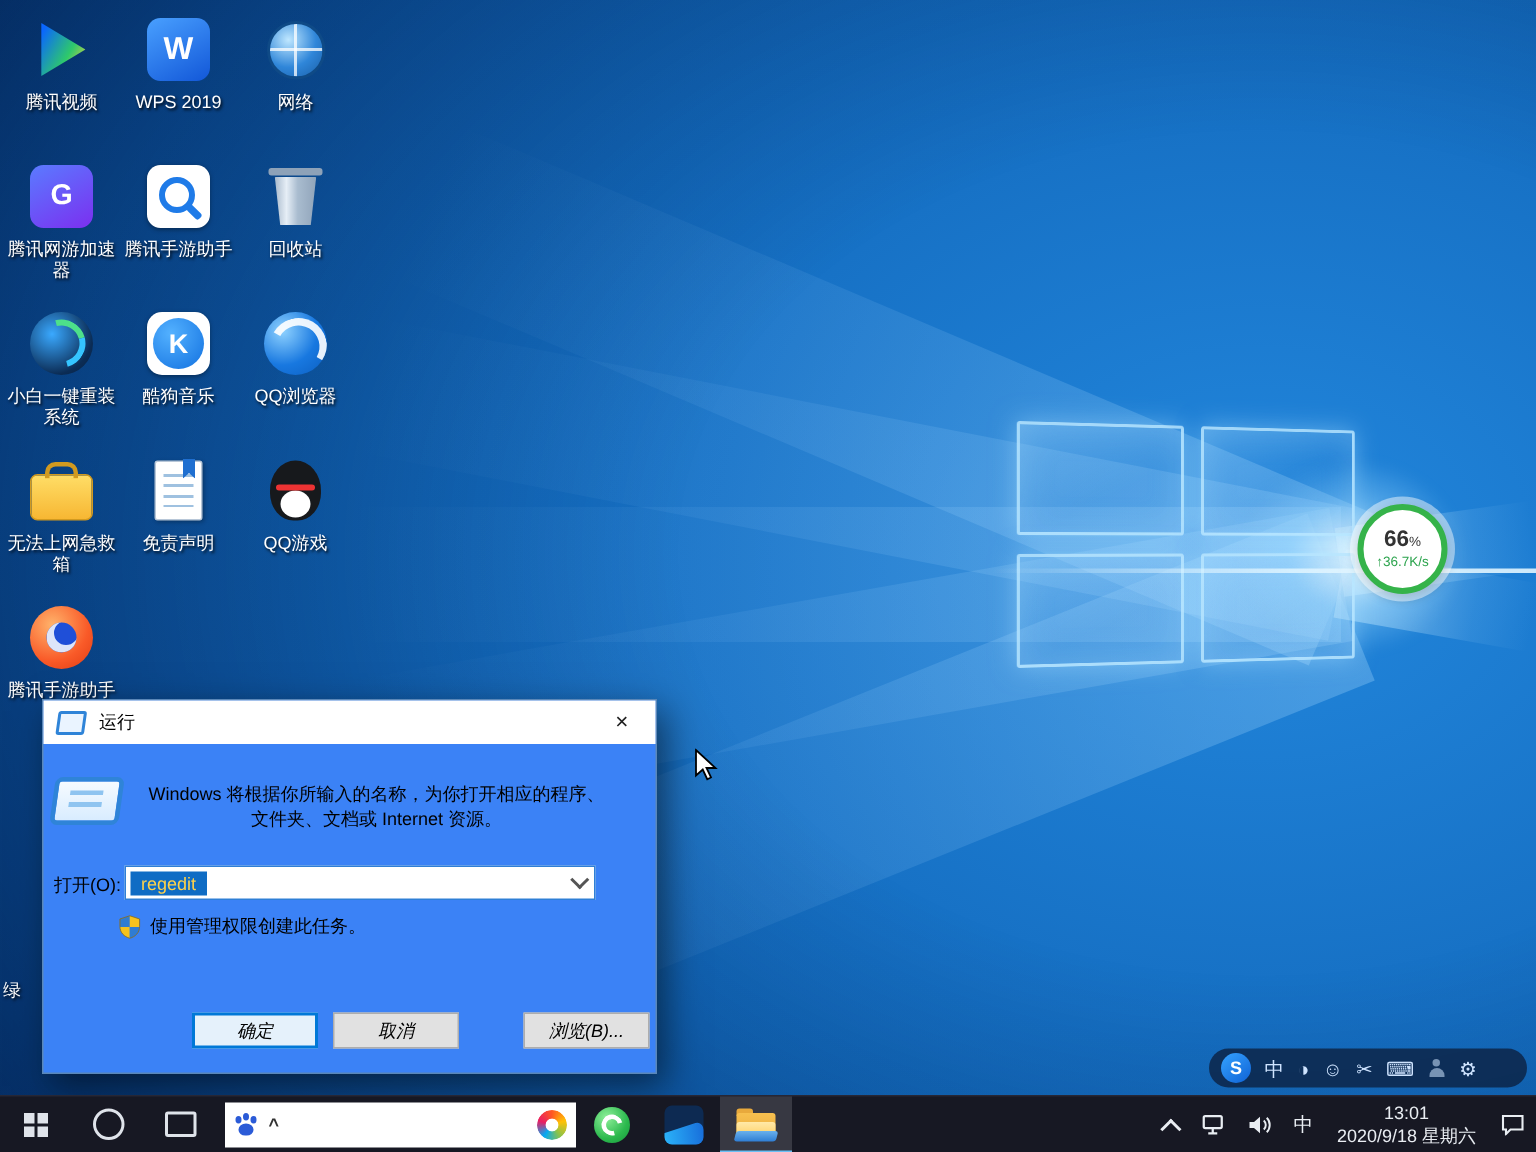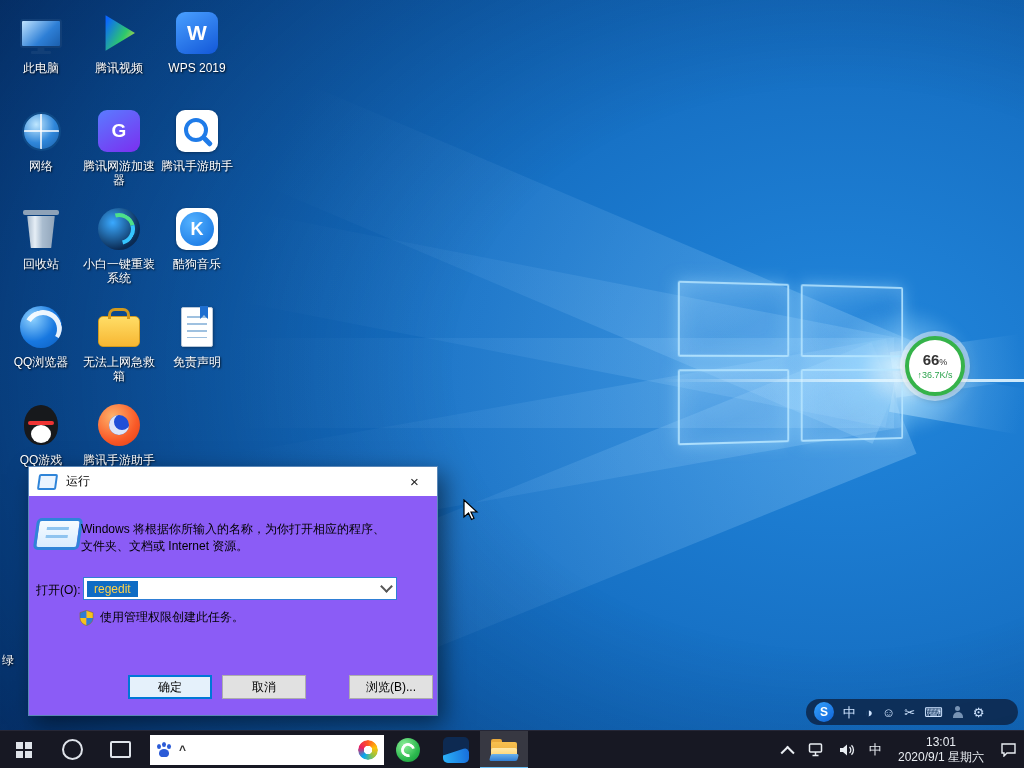--- a/index.html
+++ b/index.html
@@ -102,43 +102,43 @@
 
   
   #speedball{position:absolute;left:905px;top:336px;width:52px;height:52px;border-radius:50%;background:#fff;
     border:4px solid #35b34a;z-index:6;display:flex;flex-direction:column;align-items:center;justify-content:center;
     box-shadow:0 0 0 5px rgba(255,255,255,.45), 0 2px 8px rgba(0,0,0,.35);}
   .sb-top{font-size:15px;font-weight:bold;color:#333;line-height:15px;}
   .sb-top .pct{font-size:9px;font-weight:normal;}
   .sb-speed{font-size:9px;color:#2da44e;line-height:11px;}
 
   
-  #run{position:absolute;left:28px;top:466px;width:408px;height:248px;background:#8b5cf6;z-index:30;
-    border:1px solid #5a87b8;box-shadow:6px 8px 22px rgba(0,0,0,.5);font-size:12px;color:#000;}
+  #run{position:absolute;left:28px;top:466px;width:408px;height:248px;background:#3b82f6;z-index:30;
+    border:1px solid #5a87b8;box-shadow:6px 8px 22px rgba(0,0,0,.5);font-size:12px;color:#000;text-align:center;}
   .run-titlebar{height:29px;background:#fff;display:flex;align-items:center;padding-left:9px;position:relative;}
   .run-title-icon{width:15px;height:12px;border:2px solid #2f84d8;border-radius:2px;background:#eaf4ff;transform:skewX(-8deg);}
   .run-title{margin-left:9px;font-size:12px;}
   .run-close{position:absolute;right:0;top:0;width:45px;height:29px;display:flex;align-items:center;justify-content:center;
     font-size:15px;color:#222;cursor:default;}
   .run-body{position:relative;height:219px;}
   .run-glyph{position:absolute;left:6px;top:22px;width:46px;height:32px;}
   .rg-win{position:absolute;inset:0;border:3px solid #2f84d8;border-radius:5px;transform:skewX(-8deg);
     background:linear-gradient(#f6fbff,#d8ecff);}
   .rg-lines{position:absolute;left:11px;right:13px;top:9px;height:15px;transform:skewX(-8deg);
     background:repeating-linear-gradient(#8fc4f0 0 3px, transparent 3px 8px);}
   .run-desc{position:absolute;left:52px;top:25px;line-height:17px;width:340px;}
   .open-label{position:absolute;left:7px;top:86px;}
   .combo{position:absolute;left:54px;top:81px;width:314px;height:23px;background:#fff;border:1px solid #2f7fd6;box-sizing:border-box;}
   .combo-text{position:absolute;left:3px;top:0;bottom:0;display:flex;align-items:center;}
   .combo-sel{background:#0f6cc4;color:#ffd24a;padding:1px 7px;font-size:12px;}
   .combo-btn{position:absolute;right:1px;top:1px;bottom:1px;width:17px;background:#fff;display:flex;align-items:center;justify-content:center;}
   .chev-down{width:7px;height:7px;border-right:2px solid #555;border-bottom:2px solid #555;transform:rotate(45deg);margin-top:-4px;}
   .admin-row{position:absolute;left:50px;top:113px;display:flex;align-items:center;gap:6px;}
   .btn{position:absolute;top:179px;width:84px;height:24px;background:#e1e1e1;border:1px solid #adadad;box-sizing:border-box;
-    display:flex;align-items:center;justify-content:center;font-size:12px;}
+    display:flex;align-items:center;justify-content:center;font-size:12px;font-style:italic;}
   .btn.primary{border:2px solid #0078d7;background:#e5f1fb;}
   .btn-ok{left:99px;} .btn-cancel{left:193px;} .btn-browse{left:287px;margin-left:33px;}
 
   
   #imebar{position:absolute;left:806px;top:699px;width:212px;height:26px;border-radius:13px;z-index:20;
     background:rgba(12,36,70,.84);display:flex;align-items:center;padding:0 8px;gap:9px;color:#cfe4ff;box-sizing:border-box;}
   .ime-logo{width:20px;height:20px;border-radius:50%;background:linear-gradient(140deg,#35a3ff,#0f62d6);
     color:#fff;font-size:12px;font-weight:bold;display:flex;align-items:center;justify-content:center;flex:none;}
   .ime-ic{font-size:13px;line-height:13px;}
   .person{width:12px;height:12px;position:relative;opacity:.55;}
@@ -208,28 +208,20 @@
         <div class="pane"></div>
         <div class="pane"></div>
     </div>
     <div class="streak"></div>
     <div class="vignette"></div>
   </div>
 
   <div id="icons">
     <div class="dicon">
       <div class="glyph">
-          <div class="pc-mon"></div>
-          <div class="pc-stem"></div>
-          <div class="pc-base"></div>
-        </div>
-      <div class="lbl">此电脑</div>
-    </div>
-    <div class="dicon">
-      <div class="glyph">
           <div class="tv-play"></div>
         </div>
       <div class="lbl">腾讯视频</div>
     </div>
     <div class="dicon">
       <div class="glyph">
           <div class="sq wps">
             <span>W</span>
           </div>
         </div>
@@ -429,21 +421,21 @@
       </div>
       <div class="tray-item">
         <svg width="16" height="14" viewBox="0 0 16 14">
           <path d="M1 5 h3 l4 -3.5 v11 L4 9 H1 Z" fill="#e9edf2"></path>
           <path d="M10.5 4 a4 4 0 0 1 0 6 M12.5 2.2 a6.8 6.8 0 0 1 0 9.6" stroke="#e9edf2" stroke-width="1.3" fill="none"></path>
         </svg>
       </div>
       <div class="tray-item tray-ime">中</div>
       <div class="clock">
         <span>13:01</span>
-        <span>2020/9/1 星期六</span>
+        <span>2020/9/18 星期六</span>
       </div>
       <div class="tray-item">
         <svg width="17" height="15" viewBox="0 0 17 15">
           <path d="M2 2 h13 v9 h-8 l-3 3 v-3 H2 Z" fill="none" stroke="#e9edf2" stroke-width="1.4"></path>
         </svg>
       </div>
     </div>
   </div>
 
   <div id="cursor">

